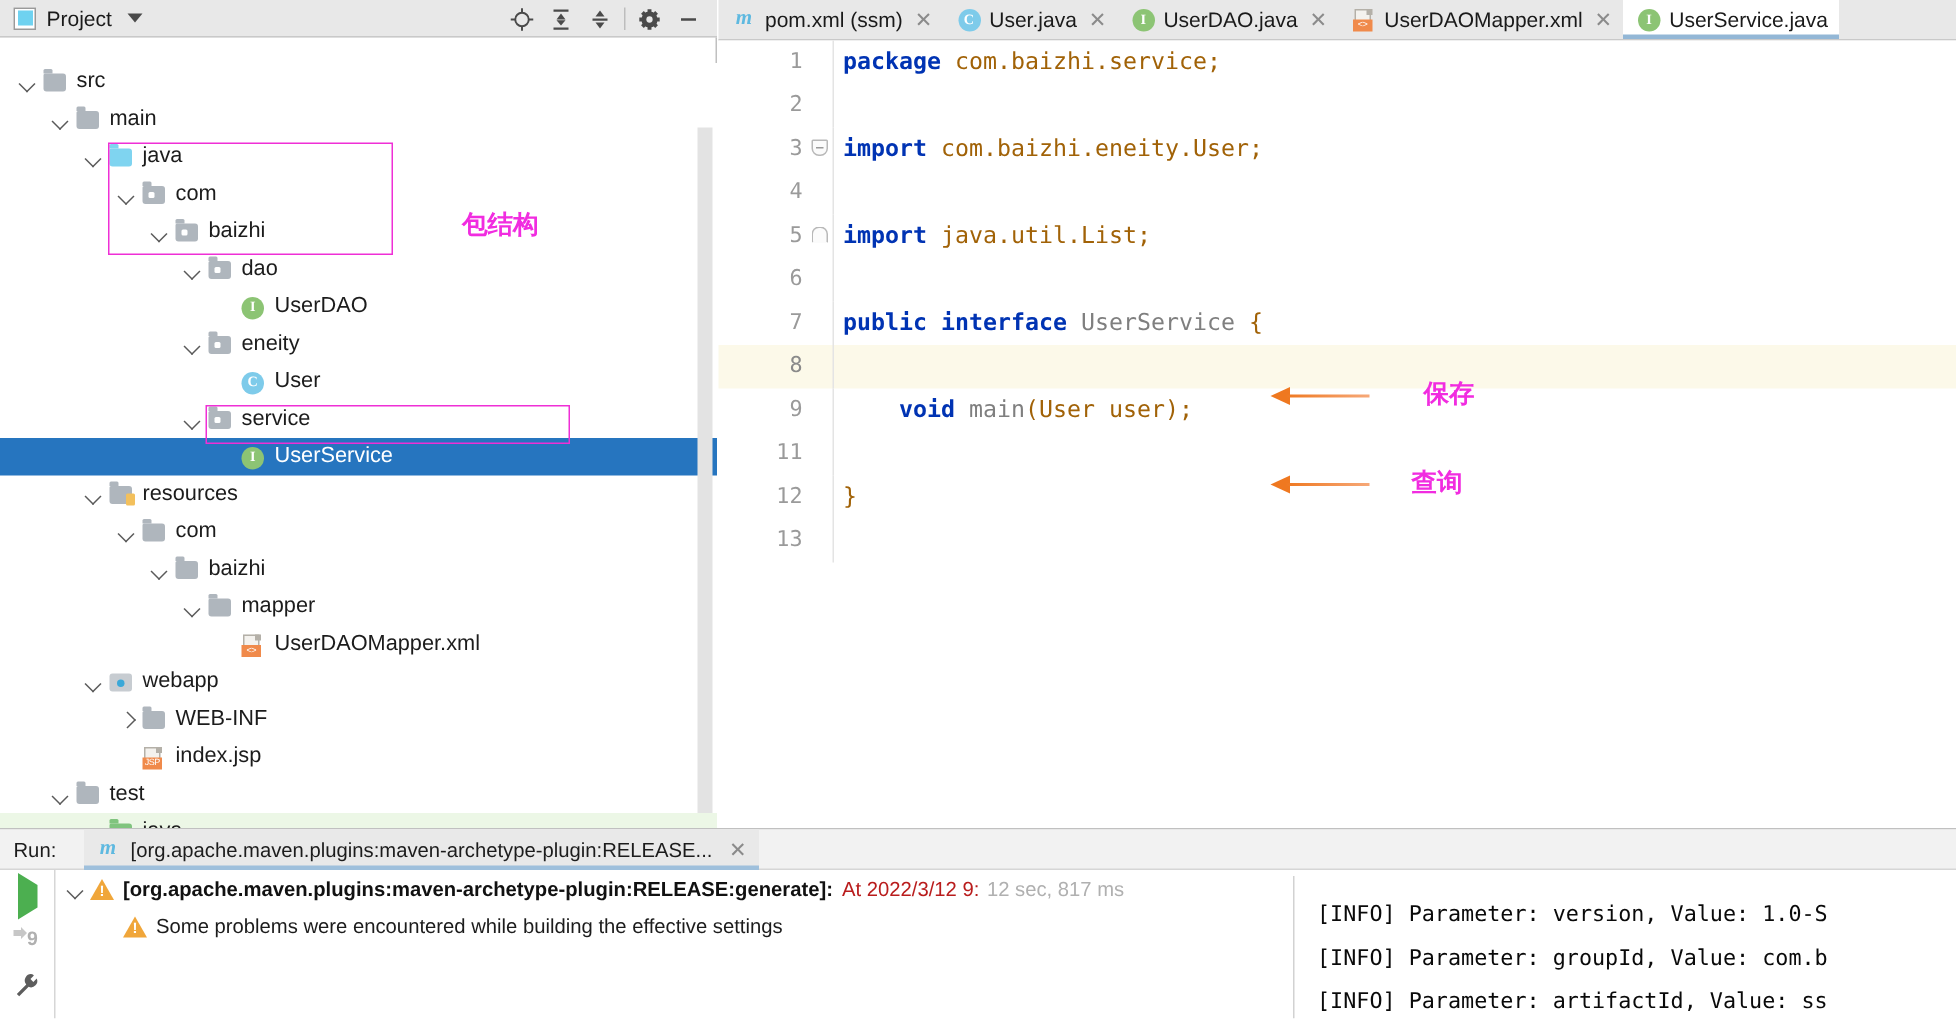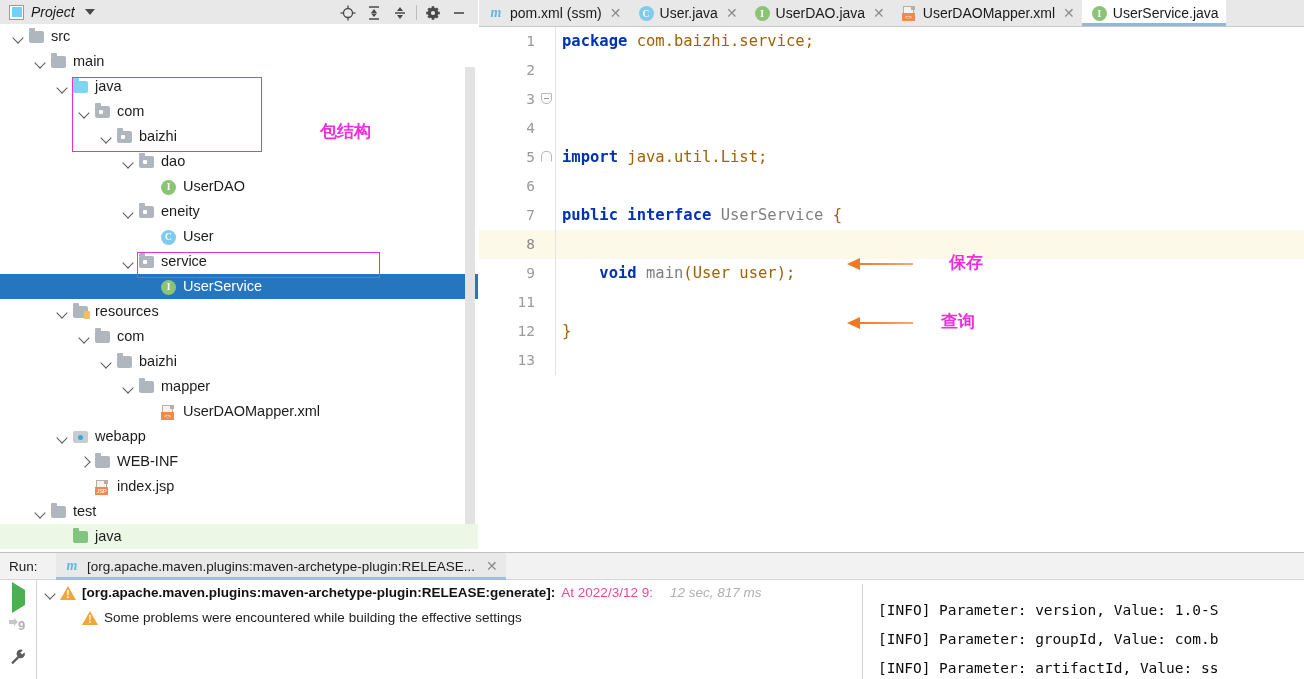--- a/index.html
+++ b/index.html
@@ -21,28 +21,28 @@
     border-right: 1px solid #c0c0c0;
   }
   #project-header {
     position: relative;
     height: 25px; width: 478px;
     background: #e8e8e8;
     border-bottom: 1px solid #c9c9c9;
     display: flex; align-items: center;
   }
   .ph-left { display: flex; align-items: center; gap: 7px; padding-left: 9px; }
-  .ph-title { font-size: 14px; color: #1a1a1a; font-style: italic; }
+  .ph-title { font-size: 14px; color: #1a1a1a; }
   .ph-icons { position: absolute; right: 6px; top: 0; height: 25px; display: flex; align-items: center; gap: 0px; }
   .tb-btn { width: 26px; height: 22px; display: flex; align-items: center; justify-content: center; cursor: default; }
   .tb-sep { width: 1px; height: 15px; background: #bdbdbd; margin: 0 3px; }
 
   
   #tree {
-    position: absolute; top: 24px; left: 0; width: 478px; height: 604px;
+    position: absolute; top: 42px; left: 0; width: 478px; height: 604px;
     overflow: hidden; background: #fff;
   }
   .row {
     position: relative;
     height: 25px;
     display: flex; align-items: center;
     white-space: nowrap;
     font-size: 14.5px;
     color: #1c1c1c;
   }
@@ -217,21 +217,21 @@
   .warn-ico { width: 16px; height: 16px; flex: 0 0 16px; position: relative; margin-right: 6px; }
   .warn-tri {
     position: absolute; left: 0; top: 1px; width: 0; height: 0;
     border-left: 8px solid transparent; border-right: 8px solid transparent; border-bottom: 14px solid #f0a63a;
   }
   .warn-bang {
     position: absolute; left: 0; top: 4px; width: 16px; text-align: center;
     color: #ffffff; font-size: 10px; font-weight: bold; line-height: 12px;
   }
   .rt-bold { font-weight: bold; color: #111111; }
-  .rt-dim { color: #ec4899; font-weight: normal; }
+  .rt-dim { color: #b91c1c; font-weight: normal; }
   .rt-dim2 { color: #b0b0b0; font-weight: normal; }
   .rt-normal { color: #1c1c1c; }
 
   .play-tri { width: 0; height: 0; border-left: 13px solid #4caf50; border-top: 8px solid transparent; border-bottom: 8px solid transparent; }
 </style>
 </head>
 <body>
 
 <div id="app">
 
@@ -473,21 +473,21 @@
             <span class="ico">
               <span class="folder f-green"></span>
             </span>
             <span class="lbl">java</span>
           </div>
         </div>
       <div id="tree-scroll"></div>
 
       <div class="hl-box" style="left:72px; top:53px; width:190px; height:75px;"></div>
       <div class="hl-box" style="left:137px; top:228px; width:243px; height:26px;"></div>
-      <div class="ann-text" style="left:308px; top:96px;margin-left:12px;">包结构</div>
+      <div class="ann-text" style="left:308px; top:96px;">包结构</div>
     </div>
   </div>
 
   <div id="editor-area">
     <div id="tabs">
         <div class="tab">
           <span class="tabico">
             <span class="m-ico">m</span>
           </span>
           <span>pom.xml (ssm)</span>
@@ -534,20 +534,21 @@
           </div>
           <div class="cline">
             <span class="gutter">2</span>
             <span class="gutter-sep"></span>
             <span class="ctext"></span>
           </div>
           <div class="cline">
             <span class="gutter">3</span>
             <span class="fold start"></span>
             <span class="gutter-sep"></span>
+            <span class="ctext"><span class="kw">import</span><span class="plain"> com.baizhi.eneity.User;</span></span>
           </div>
           <div class="cline">
             <span class="gutter">4</span>
             <span class="gutter-sep"></span>
             <span class="ctext"></span>
           </div>
           <div class="cline">
             <span class="gutter">5</span>
             <span class="fold end"></span>
             <span class="gutter-sep"></span>
@@ -632,21 +633,21 @@
       <div id="run-tree">
           <div class="rt-row">
             <span style="display:inline-block;width:4px;flex:0 0 4px;"></span>
             <span class="twisty down"></span>
             <span class="warn-ico">
               <span class="warn-tri"></span>
               <span class="warn-bang">!</span>
             </span>
             <span class="rt-bold">[org.apache.maven.plugins:maven-archetype-plugin:RELEASE:generate]:</span>
             <span class="rt-dim" style="margin-left:6px;">At 2022/3/12 9:</span>
-            <span class="rt-dim2" style="margin-left:17px;font-style:italic;">12 sec, 817 ms</span>
+            <span class="rt-dim2" style="margin-left:5px;">12 sec, 817 ms</span>
           </div>
           <div class="rt-row">
             <span style="display:inline-block;width:26px;flex:0 0 26px;"></span>
             <span class="twisty"></span>
             <span class="warn-ico">
               <span class="warn-tri"></span>
               <span class="warn-bang">!</span>
             </span>
             <span class="rt-normal">Some problems were encountered while building the effective settings</span>
           </div>

